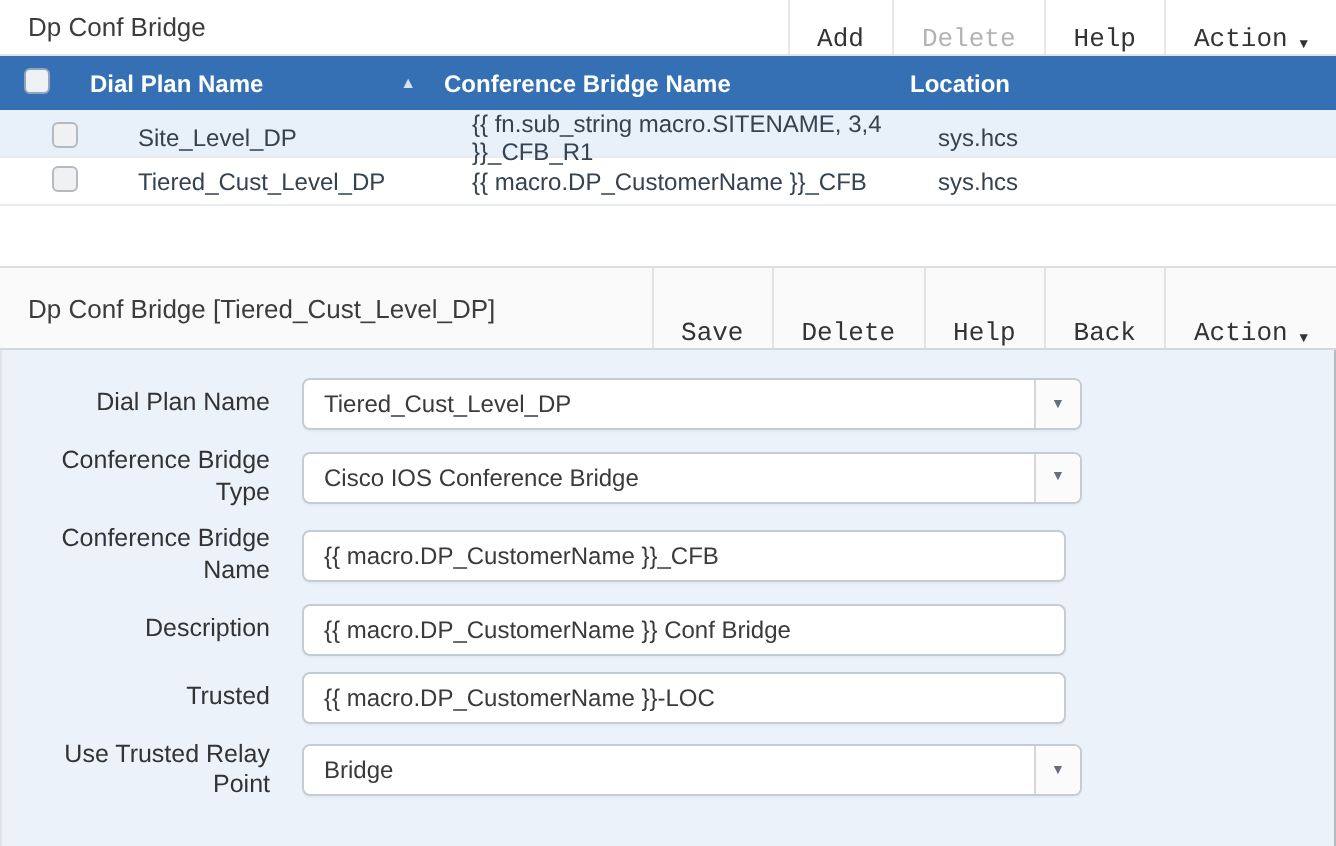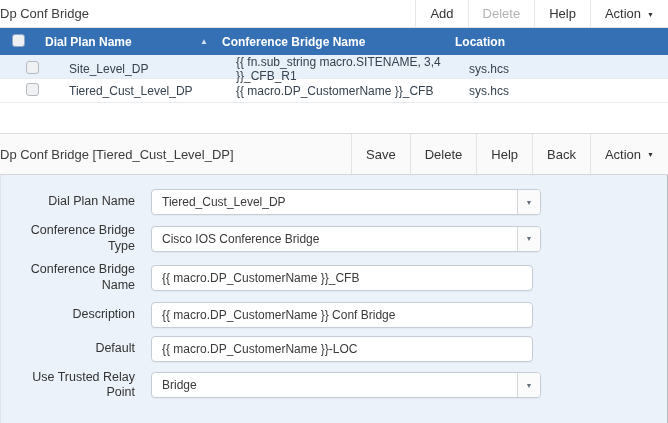--- a/index.html
+++ b/index.html
@@ -1,26 +1,26 @@
 <!DOCTYPE html>
 <html><head>
 <meta charset="utf-8">
 <style>
   * { margin:0; padding:0; box-sizing:border-box; }
   html,body { width:668px; height:423px; overflow:hidden; background:#fff;
               font-family:"Liberation Sans", sans-serif; }
 
   
   .toolbar { display:flex; align-items:stretch; }
-  .tb-title { align-self:center; font-size:13px; color:#3c3c3c; }
+  .tb-title { align-self:center; padding-left:14px; font-size:13px; color:#3c3c3c; }
   .tb-buttons { margin-left:auto; display:flex; }
-  .tb-btn { display:flex; align-items:center; gap:6px; padding:0 14px;
+  .tb-btn { display:flex; align-items:flex-end; gap:6px; padding:0 14px;
             font-size:13px; color:#333; background:none; border:none;
             border-left:1px solid #e7e7e7; cursor:pointer;
-            font-family:Liberation Sans, sans-serif; }
+            font-family:Liberation Mono, monospace; }
   .tb-btn.disabled { color:#b3b3b3; }
   .caret { font-size:7px; color:#333; line-height:1; padding-top:1px; }
 
   
   .lp-toolbar { height:28px; border-bottom:1px solid #e3e3e3; background:#fff; }
 
   .grid-cols { display:grid; grid-template-columns:45px 177px 233px auto; align-items:center; }
   .table-header { height:27px; background:#3470b3; color:#fff; font-size:12px; font-weight:bold; }
   .th-first { display:flex; justify-content:space-between; align-items:center; padding-right:14px; }
   .sort-icon { font-size:8px; color:#d6e2f2; line-height:1; }
@@ -170,21 +170,21 @@
       <input class="txt-input" type="text" value="{{ macro.DP_CustomerName }}_CFB" style="">
     </div>
 
     <div class="f-row">
       <div class="f-label">Description</div>
       <input class="txt-input" type="text" value="{{ macro.DP_CustomerName }} Conf Bridge" style="">
     </div>
 
 
     <div class="f-row">
-      <div class="f-label">Default</div>
+      <div class="f-label">Trusted</div>
       <input class="txt-input" type="text" value="{{ macro.DP_CustomerName }}-LOC" style="">
     </div>
 
     <div class="f-row">
       <div class="f-label">Use Trusted Relay Point</div>
       <div class="select">
         <span class="select-value">Bridge</span>
         <span class="select-btn">
           <span>▼</span>
         </span>

